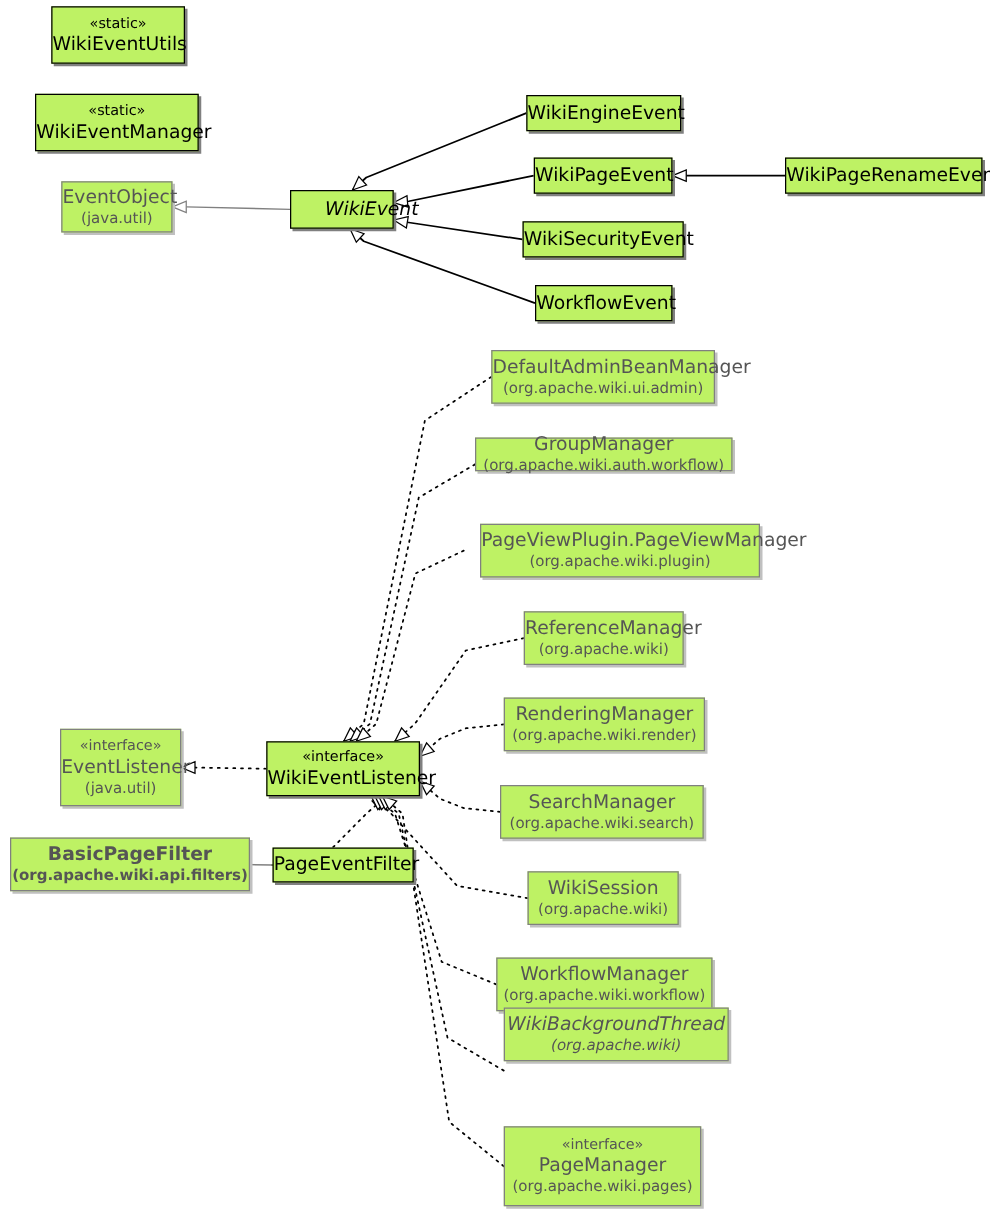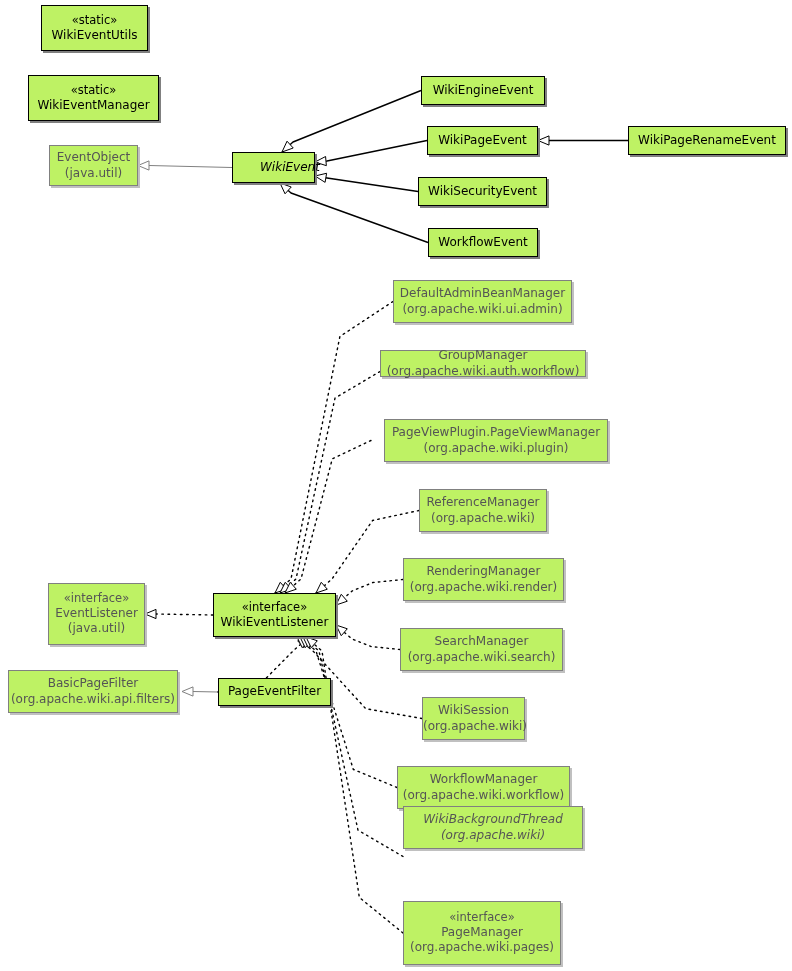--- a/index.html
+++ b/index.html
@@ -11,21 +11,21 @@
         justify-content:center;text-align:center;background:#bef264;}
   .node .ln{display:block;line-height:1.28;white-space:nowrap;}
   
   .k-black{border:1px solid #000000;box-shadow:2px 2px 0 0 #808080;}
   .k-black .ln{color:#000000;}
   
   .k-gray{border:1px solid #808080;box-shadow:2px 2px 0 0 #c0c0c0;}
   .k-gray .ln{color:#555555;}
   .italic .ln{font-style:italic;}
   .stereo{font-size:11.5px;}
-  .nm{font-size:12px;}
+  .nm{font-size:15px;}
   .pkg{font-size:12px;}
 </style>
 </head>
 <body>
 
 <div id="diagram">
   <svg id="edges" viewBox="0 0 792 971">
       <g>
         <path d="M 232 167.5 L 149 165.5" fill="none" stroke="#808080" stroke-width="1.2"></path>
         <polygon points="138,165.5 149,160.9 149,170.1" fill="#ffffff" stroke="#808080" stroke-width="1" stroke-linejoin="miter"></polygon>
@@ -151,21 +151,21 @@
         <span class="ln pkg">(org.apache.wiki)</span>
       </div>
       <div class="node k-gray" style="left: 403px; top: 558px; width: 161px; height: 43px;">
         <span class="ln nm">RenderingManager</span>
         <span class="ln pkg">(org.apache.wiki.render)</span>
       </div>
       <div class="node k-gray" style="left: 400px; top: 628px; width: 163px; height: 43px;">
         <span class="ln nm">SearchManager</span>
         <span class="ln pkg">(org.apache.wiki.search)</span>
       </div>
-      <div class="node k-gray" style="left: 422px; top: 697px; width: 103px; height: 43px;">
+      <div class="node k-gray" style="left: 422px; top: 697px; width: 121px; height: 43px;">
         <span class="ln nm">WikiSession</span>
         <span class="ln pkg">(org.apache.wiki)</span>
       </div>
       <div class="node k-gray" style="left: 397px; top: 766px; width: 173px; height: 43px;">
         <span class="ln nm">WorkflowManager</span>
         <span class="ln pkg">(org.apache.wiki.workflow)</span>
       </div>
       <div class="node k-gray italic" style="left: 403px; top: 806px; width: 180px; height: 43px;">
         <span class="ln nm">WikiBackgroundThread</span>
         <span class="ln pkg">(org.apache.wiki)</span>
@@ -177,21 +177,21 @@
       </div>
       <div class="node k-gray" style="left: 48px; top: 583px; width: 97px; height: 62px;">
         <span class="ln stereo">«interface»</span>
         <span class="ln nm">EventListener</span>
         <span class="ln pkg">(java.util)</span>
       </div>
       <div class="node k-black" style="left: 213px; top: 593px; width: 123px; height: 44px;">
         <span class="ln stereo">«interface»</span>
         <span class="ln nm">WikiEventListener</span>
       </div>
-      <div class="node k-gray" style="left: 8px; top: 670px; width: 170px; height: 43px;">
+      <div class="node k-gray" style="left: 8px; top: 670px; width: 192px; height: 43px; font-weight: bold;">
         <span class="ln nm">BasicPageFilter</span>
         <span class="ln pkg">(org.apache.wiki.api.filters)</span>
       </div>
       <div class="node k-black" style="left: 218px; top: 678px; width: 113px; height: 28px;">
         <span class="ln nm">PageEventFilter</span>
       </div>
     </div>
 </div>
 
 </body></html>

